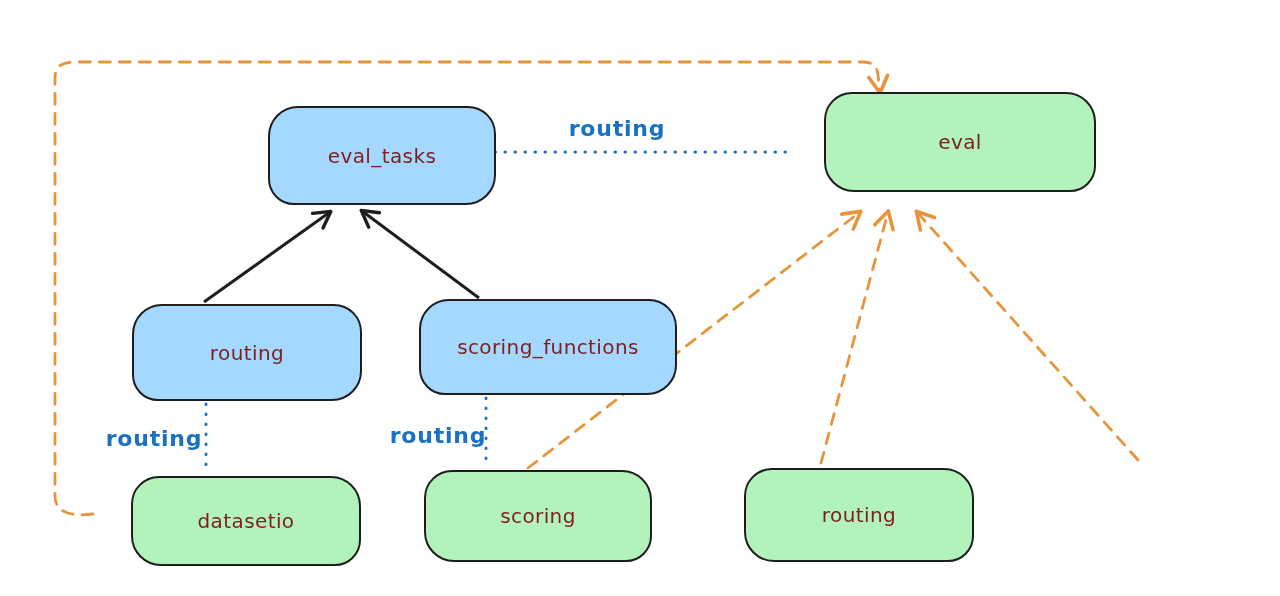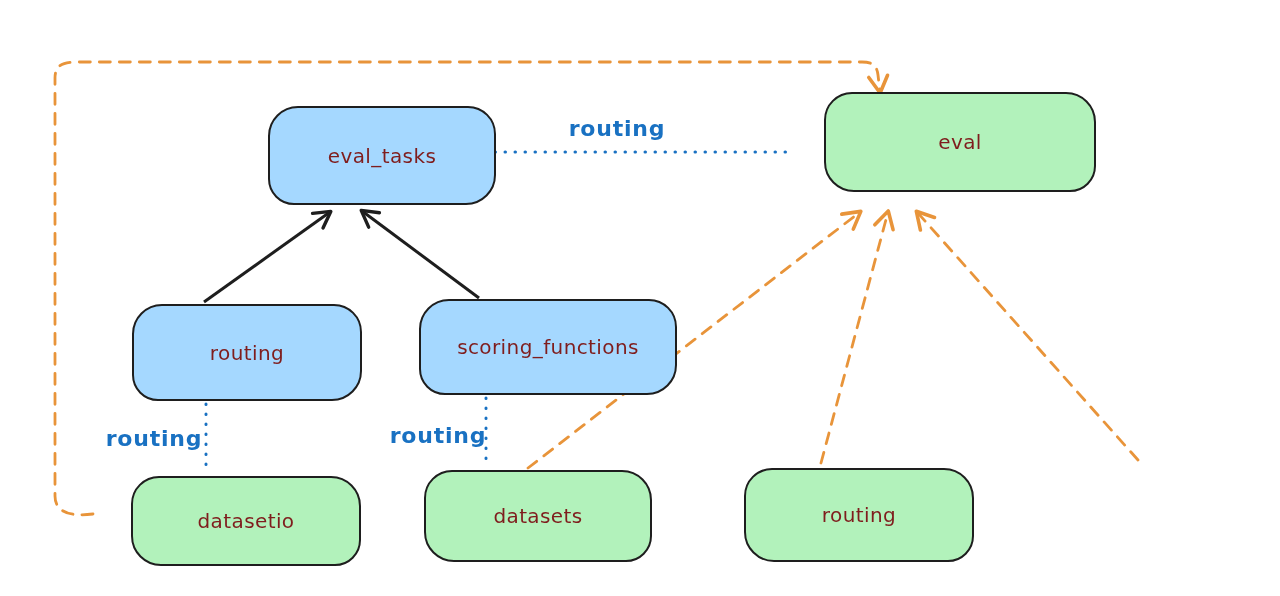--- a/index.html
+++ b/index.html
@@ -106,21 +106,21 @@
     <span>scoring_functions</span>
   </div>
 
   <div class="node green" id="node-eval">
     <span>eval</span>
   </div>
   <div class="node green" id="node-datasetio">
     <span>datasetio</span>
   </div>
   <div class="node green" id="node-scoring">
-    <span>datasets</span>
+    <span>scoring</span>
   </div>
   <div class="node green" id="node-agents">
     <span>routing</span>
   </div>
 
   <div class="edge-label" id="label-routing-top">routing</div>
   <div class="edge-label" id="label-routing-left">routing</div>
   <div class="edge-label" id="label-routing-mid">routing</div>
 
 </div>

